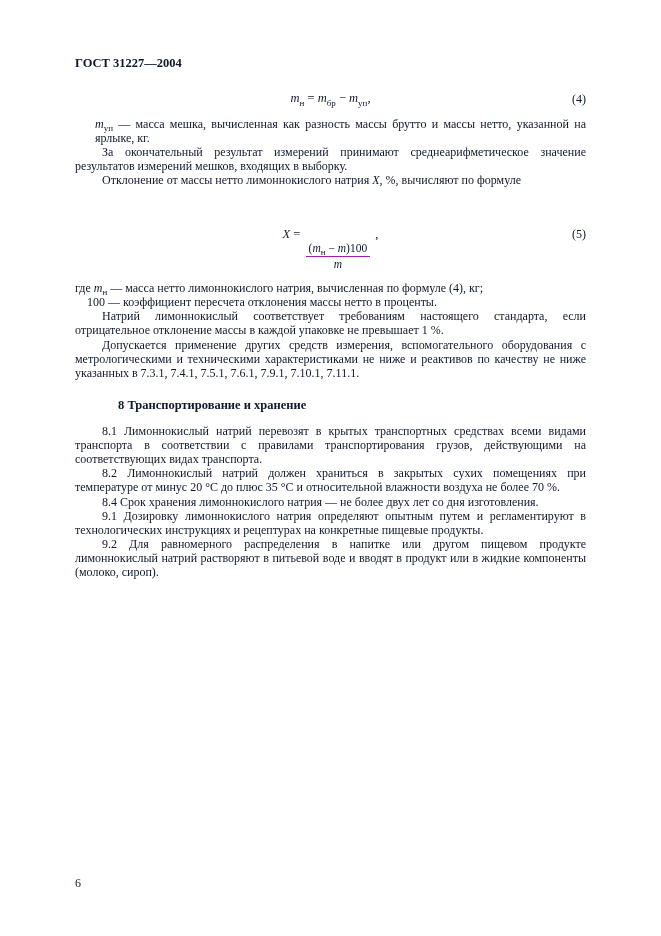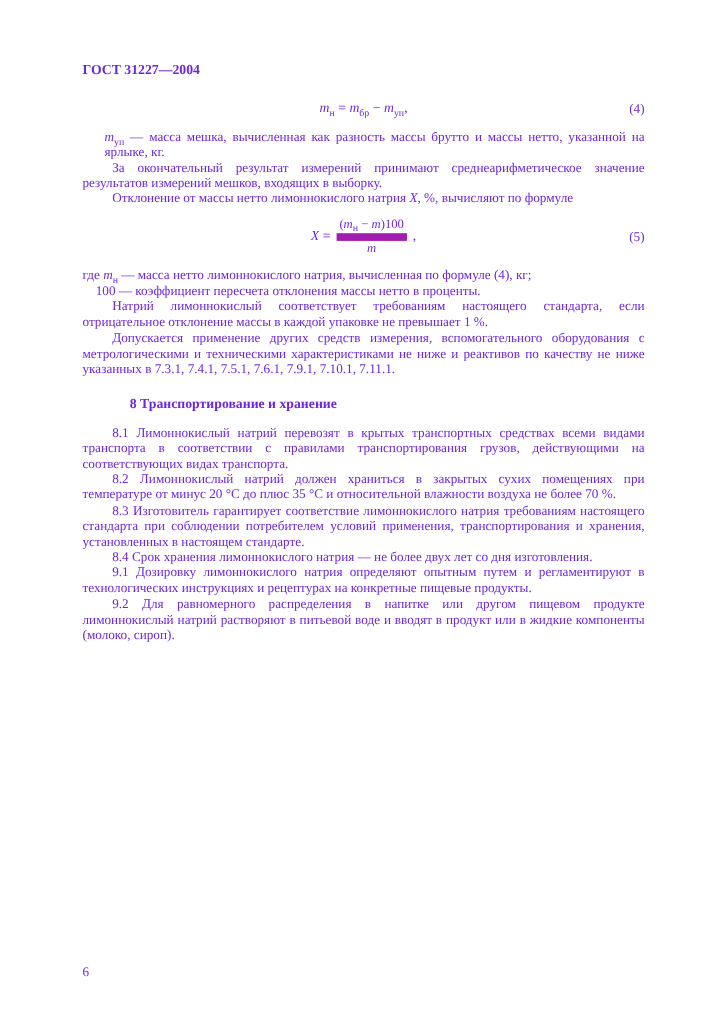--- a/index.html
+++ b/index.html
@@ -11,21 +11,21 @@
   .page {
     position: relative;
     width: 661px;
     height: 936px;
     background: #ffffff;
     box-sizing: border-box;
     padding: 56px 75px 0 75px;
     font-family: "Liberation Serif", "DejaVu Serif", serif;
     font-size: 12px;
     line-height: 1.18;
-    color: #6d28d9;
+    color: #0f172a;
     overflow: hidden;
   }
   .doc-header {
     font-weight: bold;
     font-size: 12.5px;
     margin: 0 0 20px 0;
   }
   .para {
     margin: 0;
     text-indent: 27px;
@@ -59,22 +59,23 @@
   .frac {
     display: inline-block;
     vertical-align: middle;
     text-align: center;
     font-size: 11.5px;
     line-height: 1.15;
     margin: 0 2px;
   }
   .frac-num {
     display: block;
-    border-bottom: 7px solid #a21caf;
+    border-bottom: 1px solid #a21caf;
     padding: 0 3px 1px 3px;
+    margin-top: 44px;
   }
   .frac-den {
     display: block;
     padding-top: 1px;
   }
   .section-title {
     font-size: 12.5px;
     font-weight: bold;
     margin: 18px 0 11px 43px;
   }
@@ -119,21 +120,20 @@
   <div class="where-line indent-12">100 — коэффициент пересчета отклонения массы нетто в проценты.</div>
 
   <p class="para">Натрий лимоннокислый соответствует требованиям настоящего стандарта, если отрицательное отклонение массы в каждой упаковке не превышает 1 %.</p>
 
   <p class="para">Допускается применение других средств измерения, вспомогательного оборудования с метрологическими и техническими характеристиками не ниже и реактивов по качеству не ниже указанных в 7.3.1, 7.4.1, 7.5.1, 7.6.1, 7.9.1, 7.10.1, 7.11.1.</p>
 
   <h2 class="section-title">8  Транспортирование и хранение</h2>
 
   <p class="para">8.1  Лимоннокислый натрий перевозят в крытых транспортных средствах всеми видами транспорта в соответствии с правилами транспортирования грузов, действующими на соответствующих видах транспорта.</p>
   <p class="para">8.2  Лимоннокислый натрий должен храниться в закрытых сухих помещениях при температуре от минус 20 °С до плюс 35 °С и относительной влажности воздуха не более 70 %.</p>
-  <p class="para">8.3  Изготовитель гарантирует соответствие лимоннокислого натрия требованиям настоящего стандарта при соблюдении потребителем условий применения, транспортирования и хранения, установленных в настоящем стандарте.</p>
   <p class="para">8.4  Срок хранения лимоннокислого натрия — не более двух лет со дня изготовления.</p>
 
 
   <p class="para">9.1  Дозировку лимоннокислого натрия определяют опытным путем и регламентируют в технологических инструкциях и рецептурах на конкретные пищевые продукты.</p>
   <p class="para">9.2  Для равномерного распределения в напитке или другом пищевом продукте лимоннокислый натрий растворяют в питьевой воде и вводят в продукт или в жидкие компоненты (молоко, сироп).</p>
 
   <div class="page-number">6</div>
 
 </div>
 

